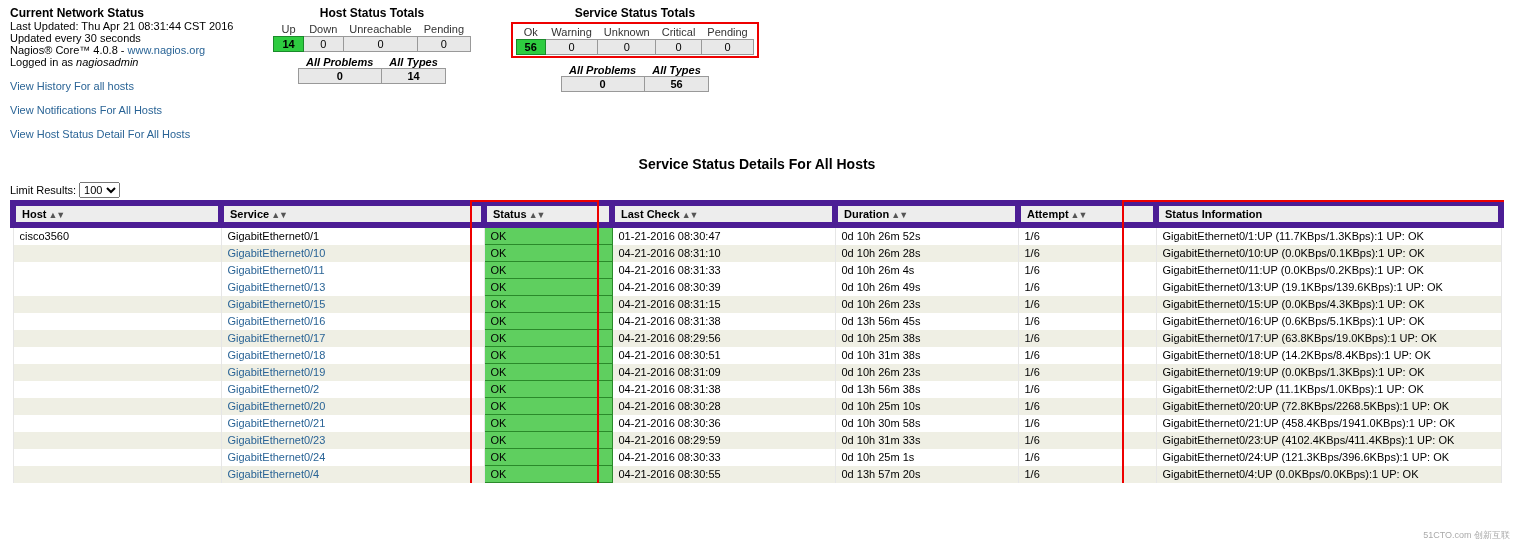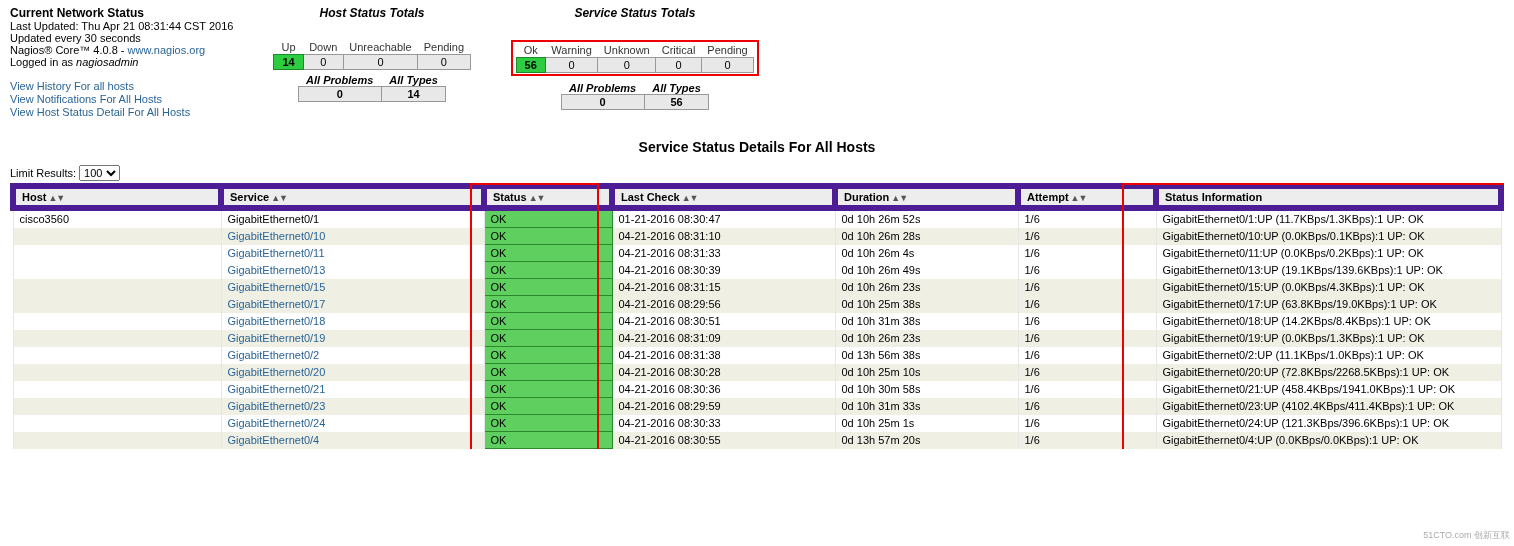--- a/index.html
+++ b/index.html
@@ -4,37 +4,37 @@
 <style>
   body {
     font-family: Verdana, Arial, sans-serif;
     font-size: 11px;
     color: #000;
     margin: 6px 10px;
     background: #fff;
   }
   a { color: #2a6496; text-decoration: none; }
   .top { display: flex; gap: 40px; align-items: flex-start; }
-  .block-title { font-weight: bold; font-size: 12px; text-align: center; margin-bottom: 20px; font-style: italic; }
+  .block-title { font-weight: bold; font-size: 12px; text-align: center; margin-bottom: 2px; }
   .net-status .title { font-weight: bold; font-size: 12px; }
   .net-status .line { font-size: 11px; white-space: nowrap; }
   .links { margin-top: 12px; }
-  .links div { margin: 1px 0; }
+  .links div { margin: 12px 0; }
   .tot-table { border-collapse: collapse; margin: 0 auto; }
   .tot-table th { font-weight: normal; padding: 1px 6px; font-size: 11px; color: #333; }
   .tot-table td {
     border: 1px solid #999; background: #e8e8e8; text-align: center;
     padding: 1px 8px; font-size: 11px;
   }
   .tot-table td.up, .tot-table td.ok { background: #2ecc40; color:#000; border-color:#1a8a2a; font-weight: bold; }
   .sub-table { border-collapse: collapse; margin: 4px auto 0 auto; }
   .sub-table th { font-style: italic; font-size: 11px; padding: 0 8px; }
   .sub-table td { border: 1px solid #999; background: #e8e8e8; text-align: center; padding: 1px 20px; font-size: 11px; font-weight: bold; }
   .red-box { border: 2px solid #e00; padding: 1px 3px; display: inline-block; }
-  .page-title { text-align: center; font-weight: bold; font-size: 14px; margin: 20px 0 10px 0; }
+  .page-title { text-align: center; font-weight: bold; font-size: 14px; margin: 4px 0 10px 0; }
   .limit-row { margin: 4px 0 2px 0; font-size: 11px; }
   .limit-row select { font-size: 11px; }
   table.data { border-collapse: collapse; width: 100%; font-size: 11px; }
   table.data th {
     text-align: left; background: #ededed; border: 6px solid #4c1d95;
     padding: 2px 6px; font-size: 11px; font-weight: bold;
   }
   table.data td {
     padding: 2px 6px; border-left: 1px solid #e6e6e6; border-right: 1px solid #e6e6e6;
     white-space: nowrap;
@@ -203,20 +203,29 @@
         </tr>
         <tr class="odd">
           <td></td>
           <td><a href="#">GigabitEthernet0/15</a></td>
           <td class="status-ok">OK</td>
           <td>04-21-2016 08:31:15</td>
           <td>0d 10h 26m 23s</td>
           <td>1/6</td>
           <td>GigabitEthernet0/15:UP (0.0KBps/4.3KBps):1 UP: OK</td>
         </tr>
+        <tr class="even">
+          <td></td>
+          <td><a href="#">GigabitEthernet0/16</a></td>
+          <td class="status-ok">OK</td>
+          <td>04-21-2016 08:31:38</td>
+          <td>0d 13h 56m 45s</td>
+          <td>1/6</td>
+          <td>GigabitEthernet0/16:UP (0.6KBps/5.1KBps):1 UP: OK</td>
+        </tr>
         <tr class="odd">
           <td></td>
           <td><a href="#">GigabitEthernet0/17</a></td>
           <td class="status-ok">OK</td>
           <td>04-21-2016 08:29:56</td>
           <td>0d 10h 25m 38s</td>
           <td>1/6</td>
           <td>GigabitEthernet0/17:UP (63.8KBps/19.0KBps):1 UP: OK</td>
         </tr>
         <tr class="even">

